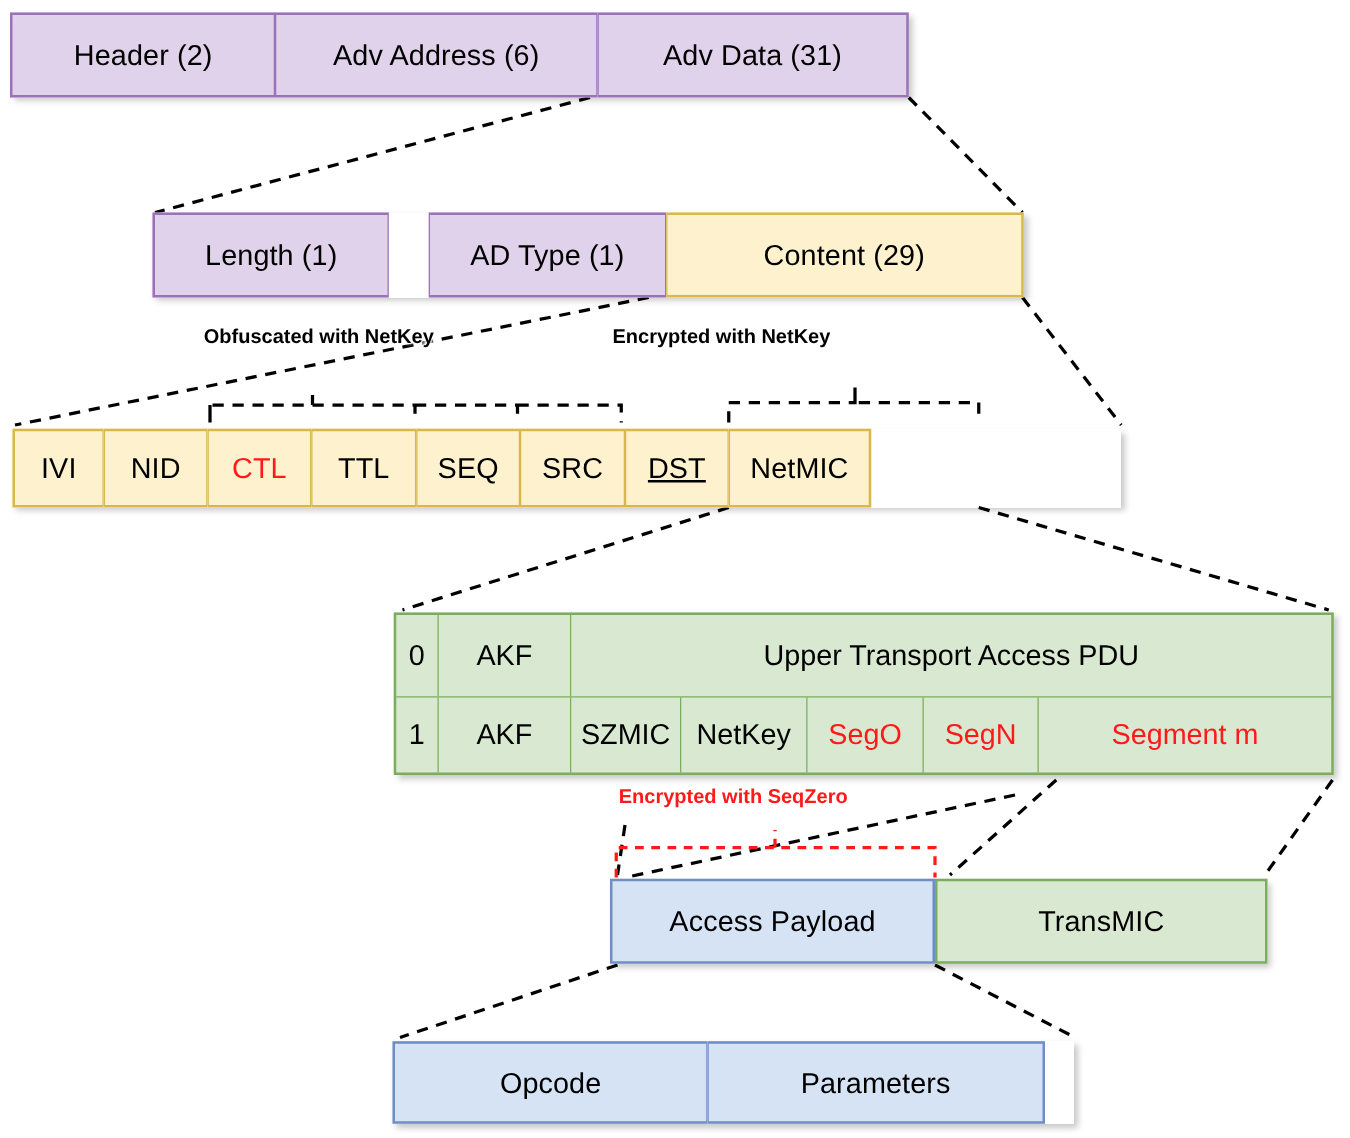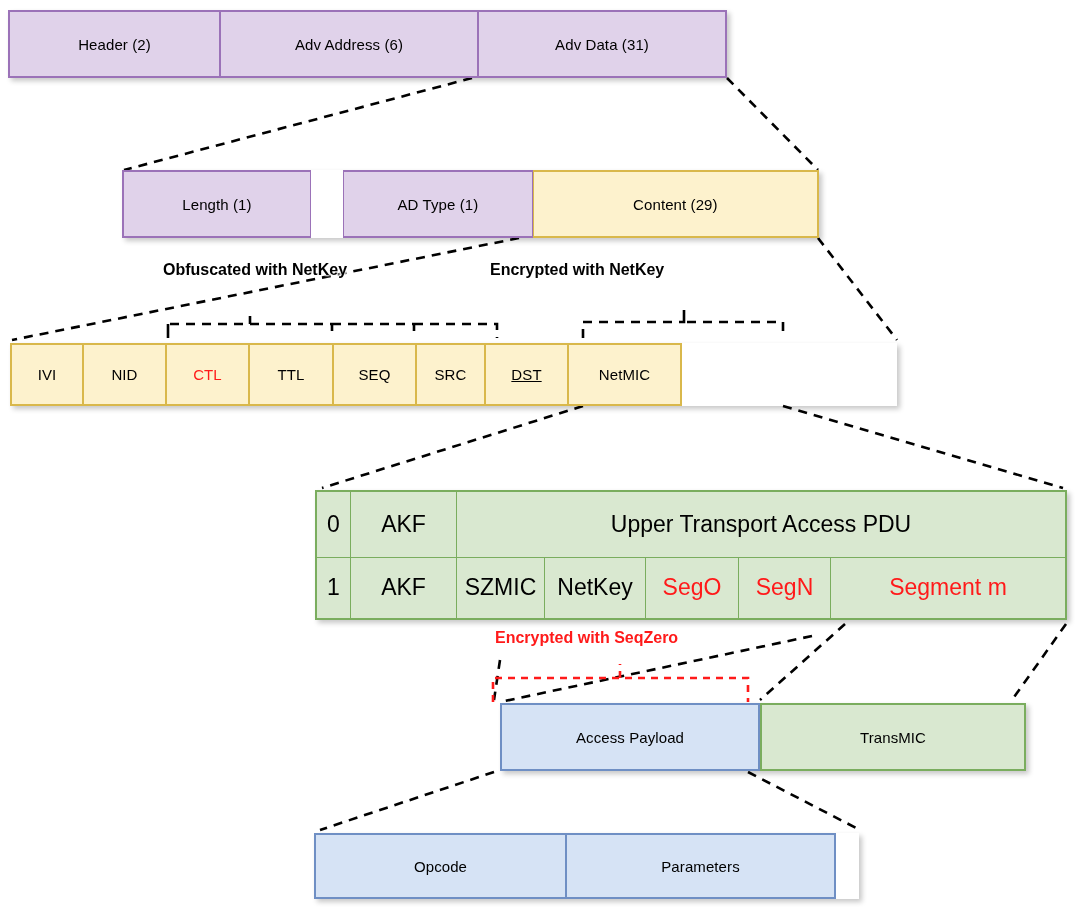--- a/index.html
+++ b/index.html
@@ -31,21 +31,21 @@
     display: flex;
     box-sizing: border-box;
     z-index: 2;
     box-shadow: 3px 3px 5px rgba(0,0,0,0.22);
   }
   .cell {
     box-sizing: border-box;
     display: flex;
     align-items: center;
     justify-content: center;
-    font-size: 15px;
+    font-size: 23px;
     color: #000000;
     letter-spacing: 0.1px;
     white-space: nowrap;
     overflow: hidden;
   }
   
   .purple  { background: #e0d2ea; border: 2px solid #9b72b8; }
   .purple + .purple { border-left: 1px solid #9b72b8; }
   .yellow  { background: #fdf2cd; border: 2px solid #d9b84b; }
   .green   { background: #d9e8d0; border: 2px solid #7aad5e; }
@@ -196,21 +196,21 @@
     </div>
     <div class="cell yellow" style="width:83px;">
       <span class="red-text">CTL</span>
     </div>
     <div class="cell yellow" style="width:84px;">
       <span>TTL</span>
     </div>
     <div class="cell yellow" style="width:83px;">
       <span>SEQ</span>
     </div>
-    <div class="cell yellow" style="width:69px;justify-content:center;">
+    <div class="cell yellow" style="width:84px;justify-content:center;">
       <span>SRC</span>
     </div>
     <div class="cell yellow" style="width:83px;text-decoration:underline;">
       <span>DST</span>
     </div>
     <div class="cell yellow" style="width:114px;">
       <span>NetMIC</span>
     </div>
   </div>
 
@@ -246,21 +246,21 @@
         <span class="red-text">SegN</span>
       </div>
       <div class="tcell" style="flex:1;">
         <span class="red-text">Segment m</span>
       </div>
     </div>
   </div>
 
   <div class="label red" style="left:495px; top:629px;">Encrypted with SeqZero</div>
 
-  <div class="row" id="access-row" style="left:500px; top:703px; width:526px; height:68px;">
+  <div class="row" id="access-row" style="left:488px; top:703px; width:526px; height:68px;">
     <div class="cell blue" style="width:260px;">
       <span>Access Payload</span>
     </div>
     <div class="cell green" style="width:266px;">
       <span>TransMIC</span>
     </div>
   </div>
 
   <div class="row" id="opcode-row" style="left:314px; top:833px; width:545px; height:66px;">
     <div class="cell blue" style="width:252px;">

